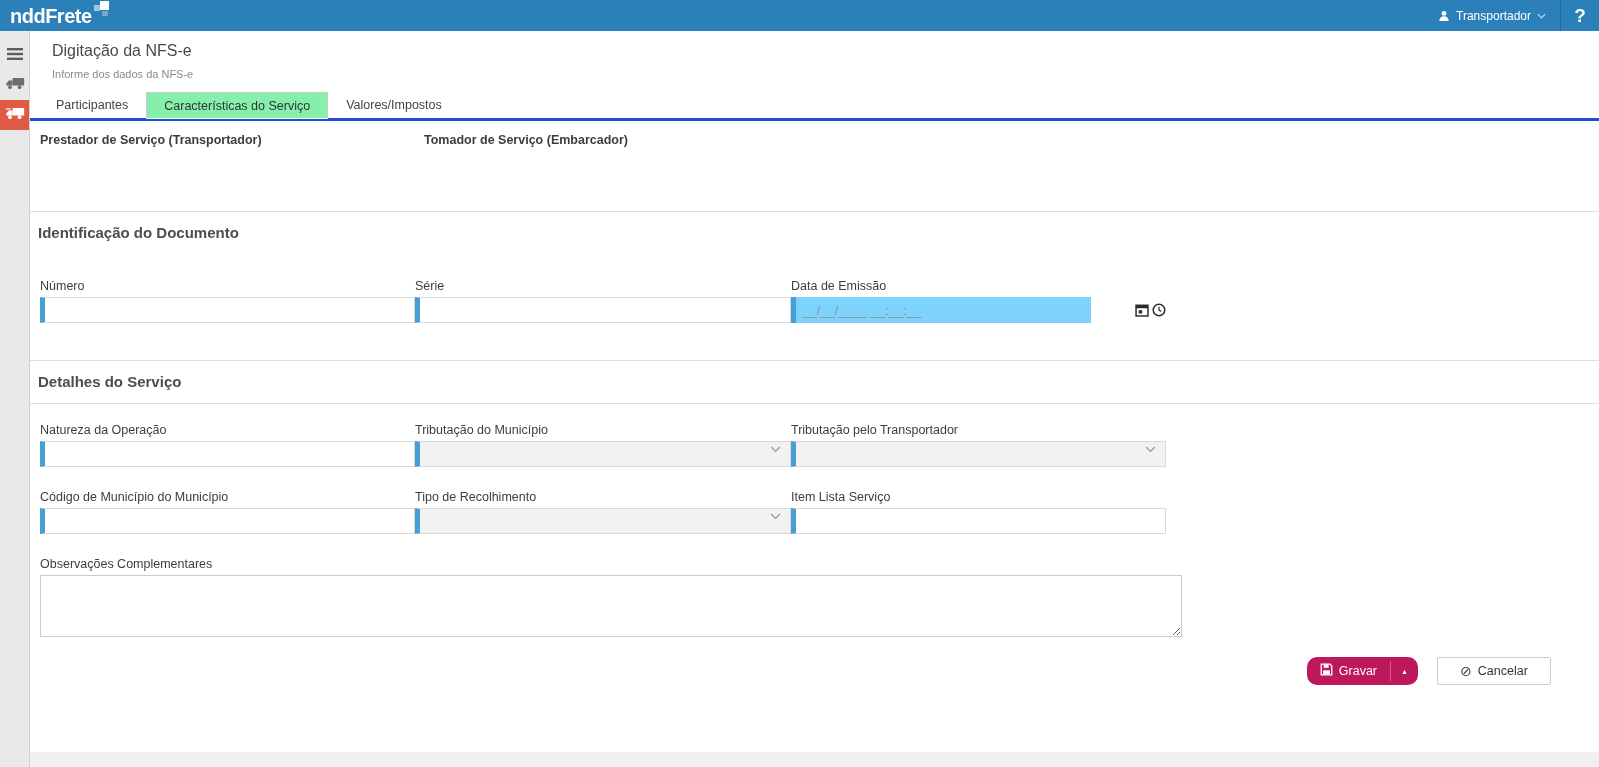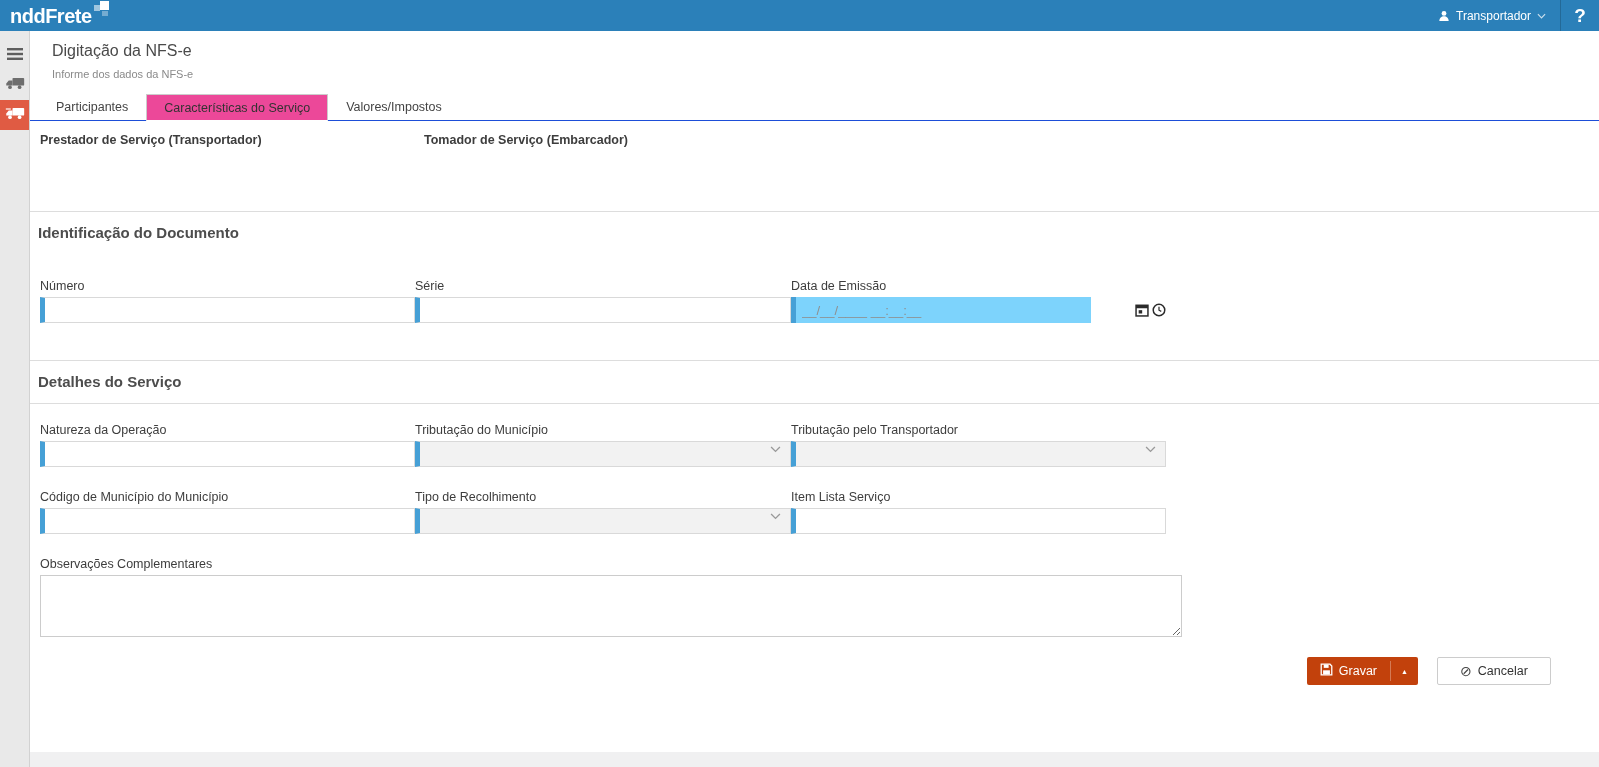--- a/index.html
+++ b/index.html
@@ -28,23 +28,23 @@
   .sb-item.active { background:#e05b43; color:#fff; }
 
   .content { flex:1; background:#fff; height:721px; position:relative; }
 
   
   .page-head { padding:7px 0 0 22px; }
   .page-title { font-size:16px; font-weight:400; color:#4a4a4a; line-height:26px; }
   .page-subtitle { font-size:11px; color:#8a8a8a; margin-top:4px; }
 
   
-  .tabbar { margin-top:13px; border-bottom:1px solid #1d4ed8; padding-left:8px; display:flex; align-items:flex-end; height:28px; }
+  .tabbar { margin-top:13px; border-bottom:3px solid #1d4ed8; padding-left:8px; display:flex; align-items:flex-end; height:28px; }
   .tab { font-size:12.5px; color:#444; padding:0 17px; height:27px; line-height:26px; cursor:pointer; background:transparent; border:1px solid transparent; }
-  .tab.active { background:#ec4899; border:1px solid #ccc; border-bottom:1px solid #fff; margin-bottom:-1px; color:#333; }
+  .tab.active { background:#86efac; border:1px solid #ccc; border-bottom:1px solid #fff; margin-bottom:-1px; color:#333; }
 
   
   .participants { display:flex; padding:12px 0 0 10px; height:90px; }
   .participants .p-label { font-size:12.5px; font-weight:700; color:#3d3d3d; }
   .participants .p-label.first { width:384px; }
 
   .divider { border:none; border-top:1px solid #ddd; height:0; }
 
   .section-title { font-size:15px; font-weight:700; color:#4d4d4d; padding-left:8px; margin-top:12px; line-height:18px; }
 
@@ -63,21 +63,21 @@
   .date-input::placeholder { color:#8f8f8f; }
   .date-icons { position:absolute; right:0; bottom:6px; display:flex; gap:3px; }
   .date-icons svg { display:block; cursor:pointer; }
 
   
   .obs-block { margin:23px 0 0 10px; width:1108px; }
   .obs-textarea { width:1142px; height:62px; border:1px solid #ccc; resize:both; font-size:13px; padding:4px 6px; outline:none; color:#333; font-family:"Liberation Sans","DejaVu Sans",sans-serif; }
 
   
   .actions { display:flex; justify-content:flex-end; align-items:center; margin-top:16px; padding-right:48px; gap:19px; }
-  .btn-save { display:flex; align-items:stretch; background:#c2410c; border-radius:2px; height:28px; cursor:pointer; }
+  .btn-save { display:flex; align-items:stretch; background:#be185d; border-radius:10px; height:28px; cursor:pointer; }
   .btn-save-main { display:flex; align-items:center; gap:6px; color:#fff; font-size:12.5px; padding:0 13px; }
   .btn-save-sep { width:1px; background:rgba(255,255,255,0.3); margin:4px 0; }
   .btn-save-caret { width:27px; display:flex; align-items:center; justify-content:center; color:#fff; font-size:7px; }
   .btn-cancel { display:flex; align-items:center; justify-content:center; gap:6px; height:28px; width:114px; background:#fff; border:1px solid #ccc; border-radius:2px; font-size:12.5px; color:#333; cursor:pointer; }
   .cancel-glyph { font-size:14px; color:#444; line-height:1; }
 </style>
 </head>
 <body>
 
 <header class="topbar">

